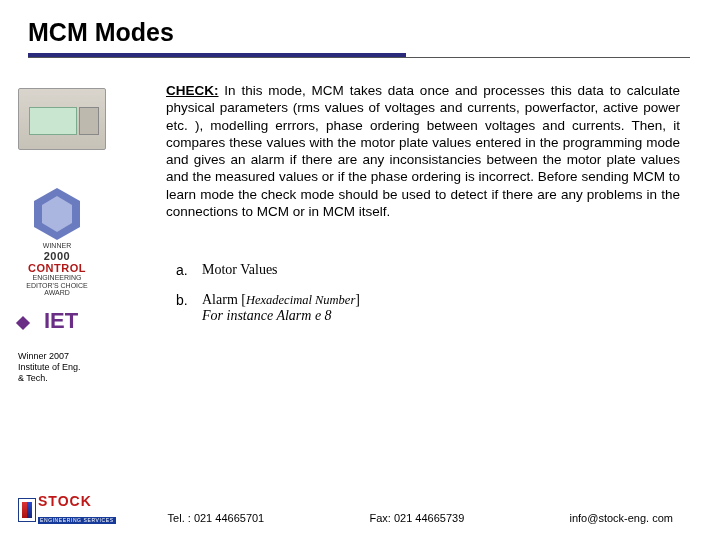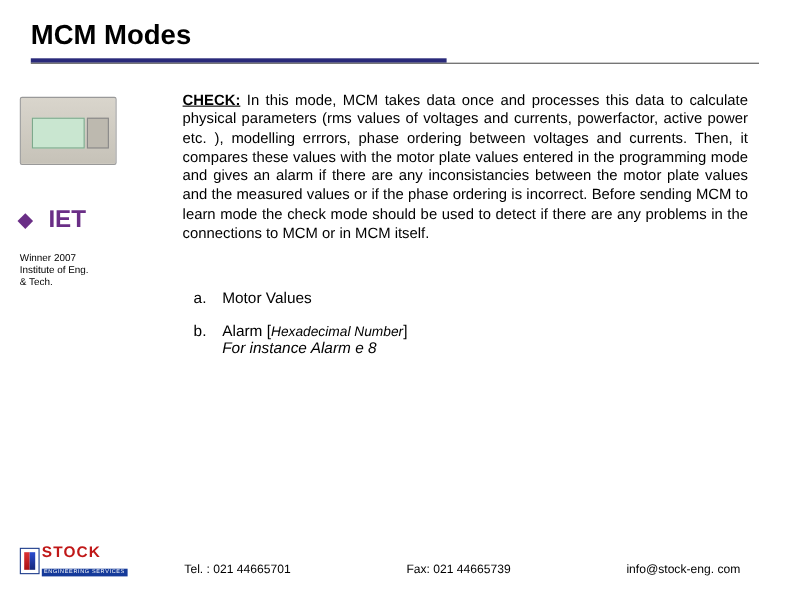--- a/index.html
+++ b/index.html
@@ -144,21 +144,21 @@
     font-size: 14px;
   }
   .list-row {
     display: flex;
     margin-bottom: 14px;
   }
   .list-letter {
     width: 36px;
     padding-left: 10px;
   }
-  .list-body { flex: 1; }
+  .list-body { flex: 1; font-family: Liberation Serif, serif; }
   .hexnum { font-style: italic; font-size: 12.5px; }
   .forinst { font-style: italic; }
   .footer {
     position: absolute;
     left: 0; right: 13px;
     bottom: 14px;
     padding: 0 28px 0 18px;
   }
   .footer-inner {
     display: flex;
@@ -223,20 +223,30 @@
 
 <div class="title-area">
   <div class="title-text">MCM Modes</div>
 </div>
 <div class="rule"></div>
 <div class="thinrule"></div>
 
 <div class="sidebar">
   <div class="dev-img"></div>
 
+  <div class="award-img">
+    <div class="award-ribbon"></div>
+    <div class="award-text">
+      <div>WINNER</div>
+      <div class="big">2000</div>
+      <div class="big" style="color:#b01818">CONTROL</div>
+      <div>ENGINEERING</div>
+      <div>EDITOR'S CHOICE AWARD</div>
+    </div>
+  </div>
 
   <div class="iet-block">
     <div class="iet-logo">
       <div class="diamond"></div>
       <div class="letters">IET</div>
     </div>
     <div class="iet-sub">.</div>
   </div>
 
   <div class="winner-line">

